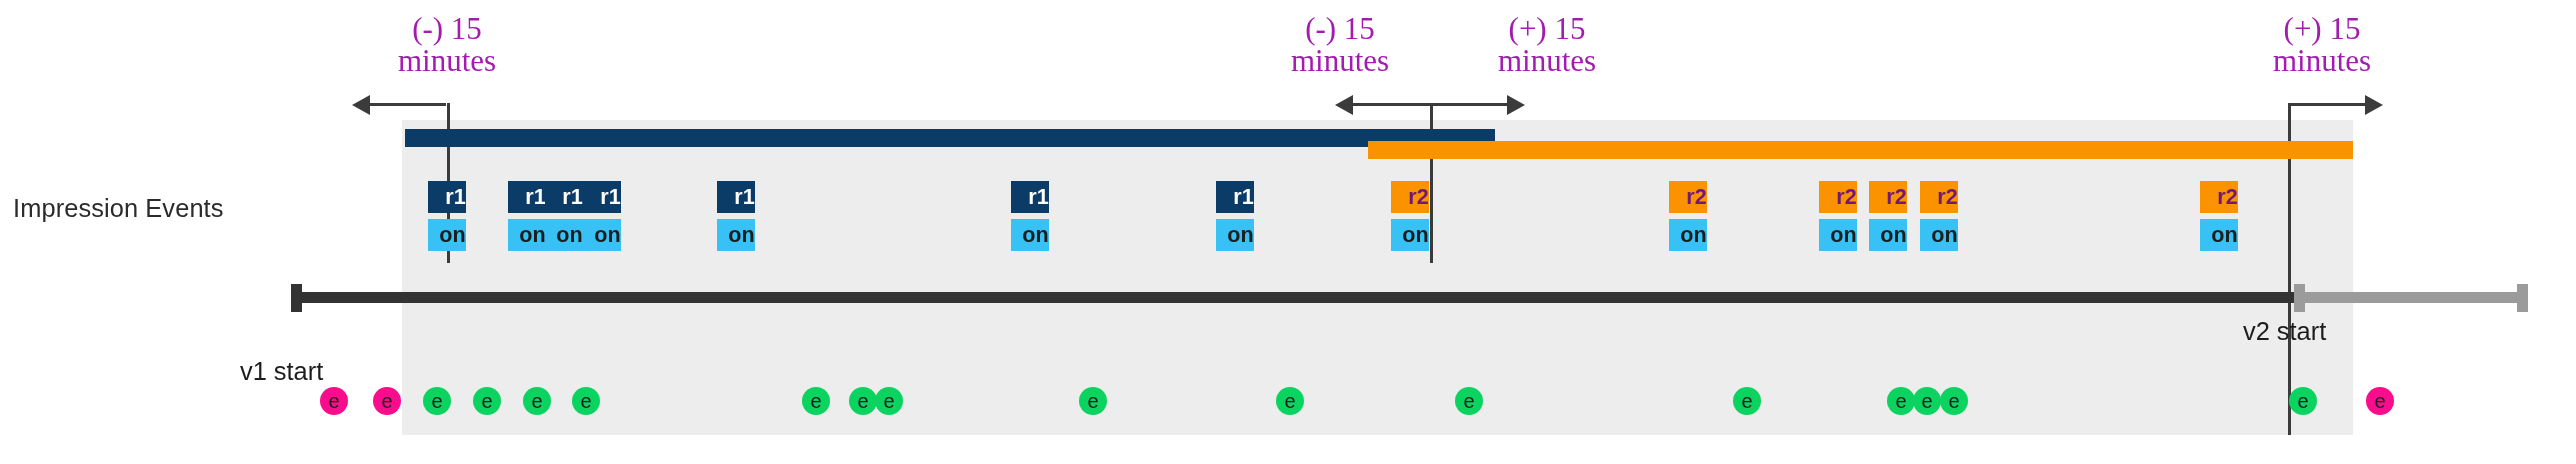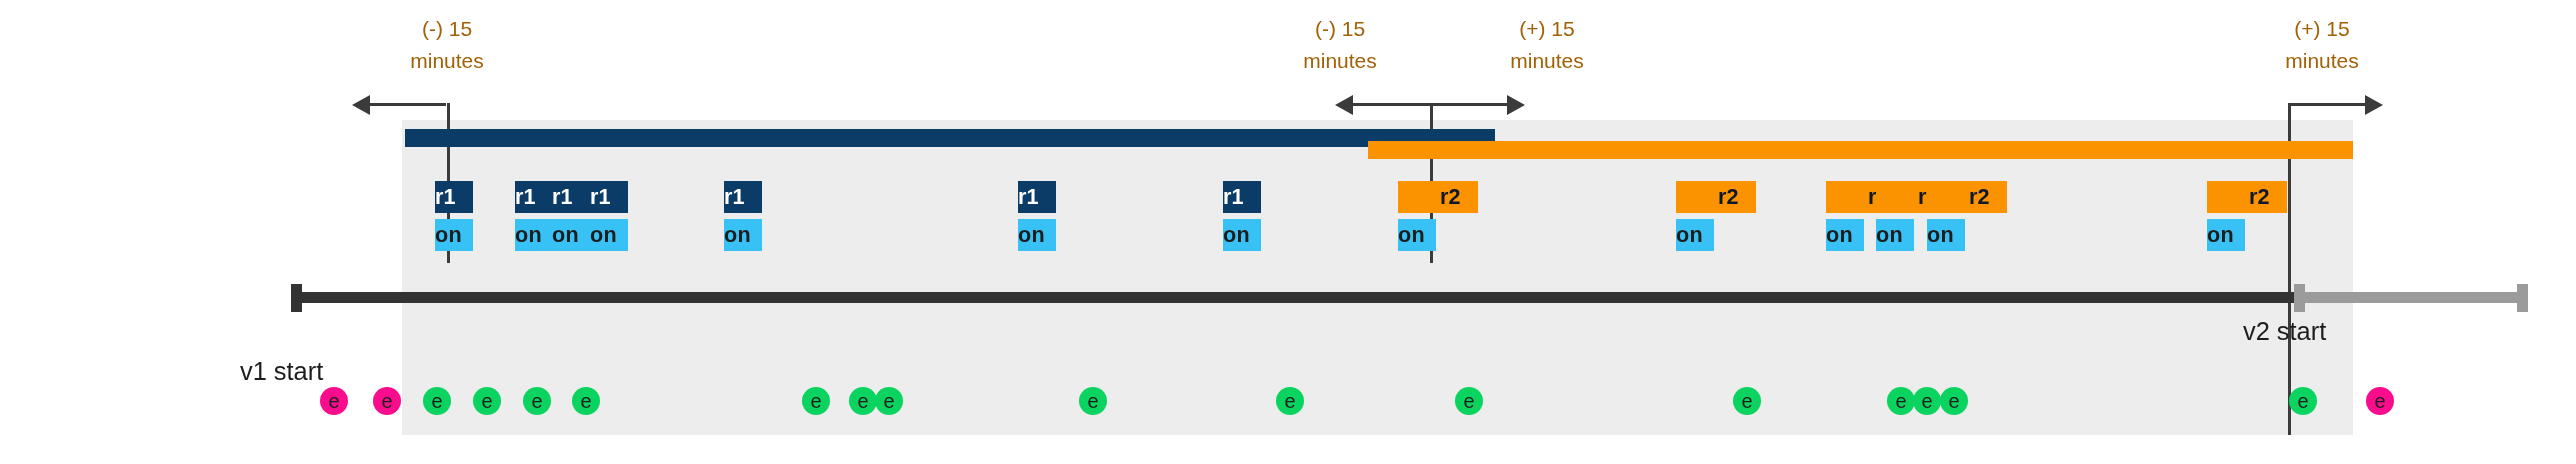--- a/index.html
+++ b/index.html
@@ -33,26 +33,27 @@
     font-size: 25.4px;
     font-weight: 500;
     letter-spacing: 0.1px;
     white-space: nowrap;
   }
 
   
   .annot {
     position: absolute;
     text-align: center;
-    color: #a16207;
-    font-size: 21px;
+    color: #a21caf;
+    font-size: 31px;
     font-weight: 500;
     line-height: 32px;
     white-space: nowrap;
     transform: translateX(-50%);
+    font-family: Liberation Serif, serif;
   }
 
   
   .vline {
     position: absolute;
     width: 2.8px;
     background: #3b3b3b;
   }
   .hline {
     position: absolute;
@@ -76,28 +77,27 @@
   }
   .ver-bar.v1 { background: #0b3c68; }
   .ver-bar.v2 { background: #fb9200; }
 
   
   .chip {
     position: absolute;
     width: 38px;
     height: 32px;
     line-height: 32px;
-    text-align: left;
+    text-align: right;
     font-size: 21.6px;
     font-weight: 600;
     letter-spacing: 0.2px;
-    margin-left: 7px;
   }
   .chip.r1 { background: #0b3c68; color: #ffffff; }
-  .chip.r2 { background: #fb9200; color: #0f172a; padding-left: 42px; }
+  .chip.r2 { background: #fb9200; color: #701a75; }
   .chip.on { background: #37c1f5; color: #1d1d1d; }
 
   
   .axis-seg {
     position: absolute;
     height: 11.3px;
   }
   .axis-seg.dark  { background: #333333; }
   .axis-seg.light { background: #9b9b9b; }
   .axis-cap {
@@ -167,20 +167,21 @@
       <div class="hline" style="left: 2288px; width: 77px; top: 103px;"></div>
       <div class="arrow-right" style="top: 95px; left: 2365px;"></div>
       <div class="vline" style="left: 1430px; top: 103px; height: 160px;"></div>
     </div>
 
   <div id="version-bars-layer">
       <div class="ver-bar v1" style="left: 405px; width: 1090px; top: 129px;"></div>
       <div class="ver-bar v2" style="left: 1368px; width: 985px; top: 141px;"></div>
     </div>
 
+  <div class="row-label" style="left:13px; top:194px;">Impression Events</div>
 
 
   <div id="impression-layer">
       <div class="chip r1" style="left: 428px; top: 181px;">r1</div>
       <div class="chip on" style="left: 428px; top: 219px;">on</div>
       <div class="chip r1" style="left: 508px; top: 181px;">r1</div>
       <div class="chip on" style="left: 508px; top: 219px;">on</div>
       <div class="chip r1" style="left: 545px; top: 181px;">r1</div>
       <div class="chip on" style="left: 545px; top: 219px;">on</div>
       <div class="chip r1" style="left: 583px; top: 181px;">r1</div>

